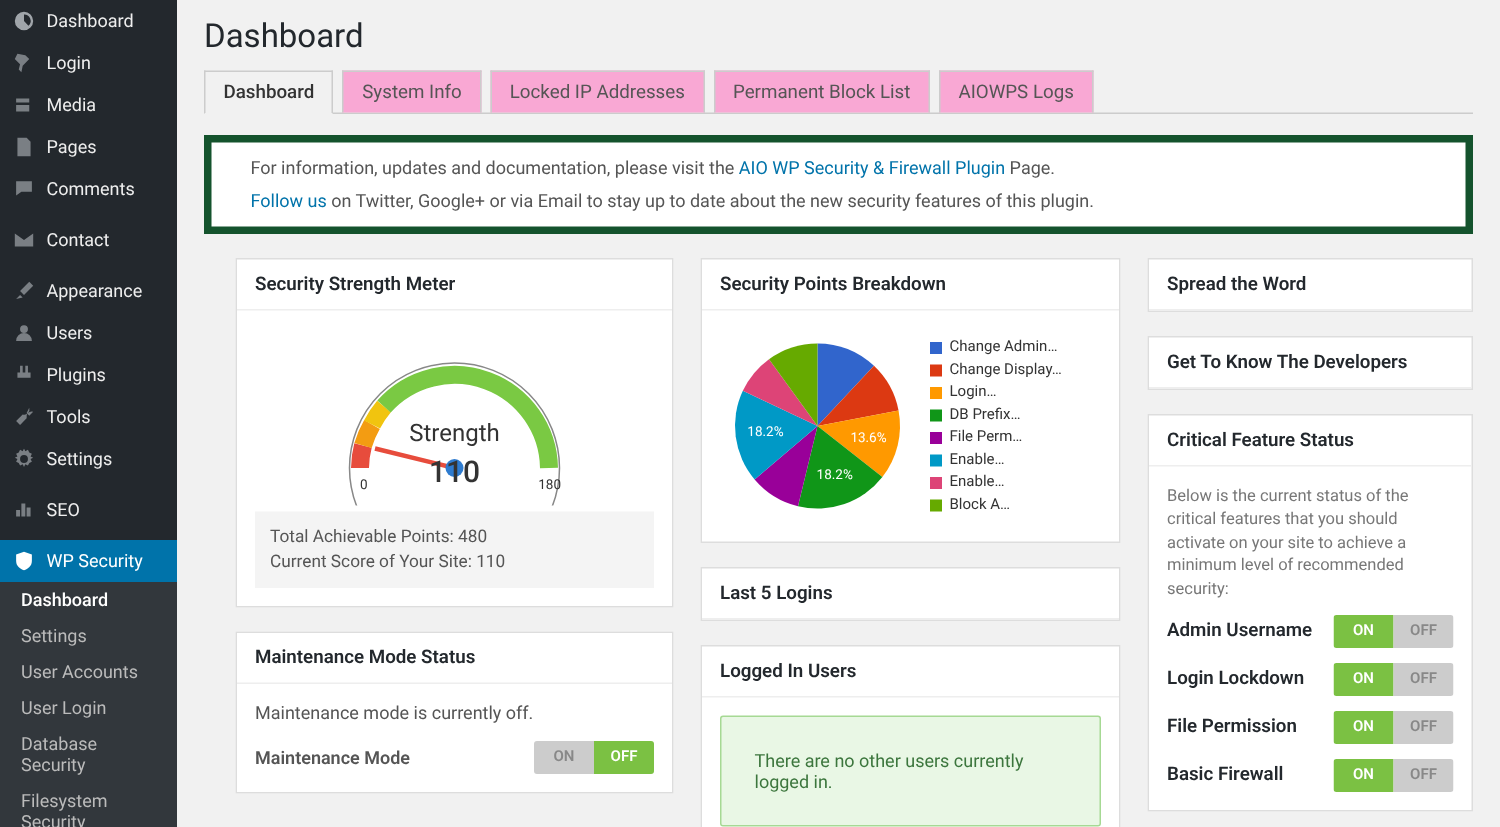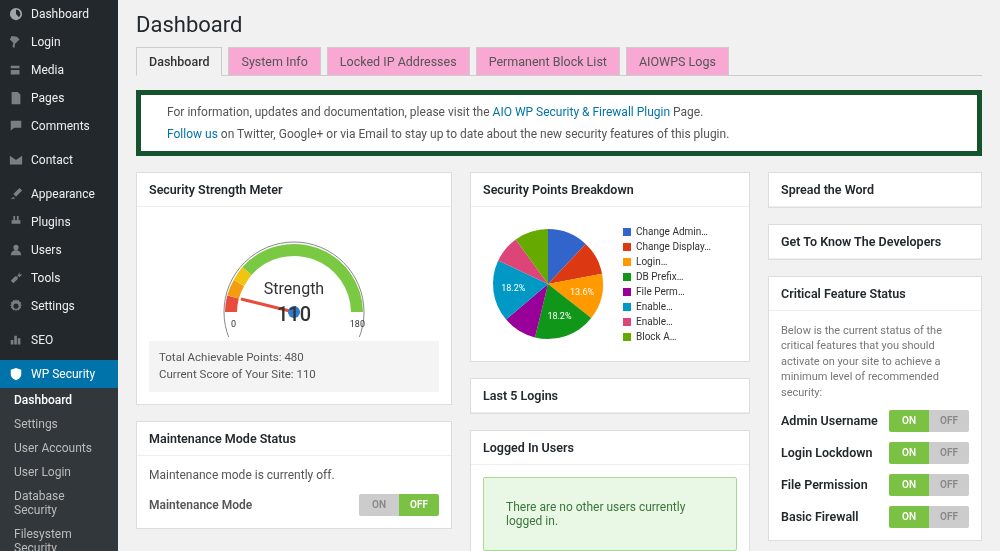--- a/index.html
+++ b/index.html
@@ -18,21 +18,21 @@
 
 .tabs { display:flex; gap:6px; border-bottom:1px solid #ccc; margin-bottom:14px; }
 .tab { padding:6px 12px; border:1px solid #ccc; border-bottom:none; background:#f9a8d4; font-size:12.5px; color:#555; cursor:pointer; }
 .tab.active { background:#f1f1f1; border-bottom:1px solid #f1f1f1; margin-bottom:-1px; font-weight:500; color:#333; }
 
 .info-box { border:5px solid #14532d; background:#fff; padding:10px 26px; font-size:12px; color:#555; margin-bottom:16px; }
 .info-box a { color:#0073aa; text-decoration:none; }
 
 .cols { display:flex; gap:18px; align-items:flex-start; }
 .col { display:flex; flex-direction:column; gap:16px; }
-.colA { width:316px; }
+.colA { width:292px;margin-left:21px; }
 .colB { width:280px; }
 .colC { flex:1; }
 
 .card { border:1px solid #ddd; background:#fff; }
 .card-hd { padding:9px 12px; border-bottom:1px solid #eee; font-size:12.5px; font-weight:600; color:#23282d; cursor:pointer; }
 .card-bd { padding:12px; font-size:12px; color:#555; }
 .graybox { background:#f4f4f4; padding:8px 10px; font-size:11.5px; color:#555; line-height:1.5; }
 
 .gauge-wrap { display:flex; justify-content:center; padding:8px 0 4px; }
 .gauge { width:170px; height:110px; position:relative; }
@@ -118,32 +118,32 @@
         <span class="ic">
           <svg class="ico" viewBox="0 0 16 16">
             <path d="M12 1l3 3-7 7-3-3zM2 14l3-3 2 2z"></path>
           </svg>
         </span>
         <span>Appearance</span>
       </div>
       <div class="sidebar-item">
         <span class="ic">
           <svg class="ico" viewBox="0 0 16 16">
+            <path d="M8 8a3 3 0 100-6 3 3 0 000 6zm-6 6a6 6 0 0112 0z"></path>
+          </svg>
+        </span>
+        <span>Users</span>
+      </div>
+      <div class="sidebar-item">
+        <span class="ic">
+          <svg class="ico" viewBox="0 0 16 16">
             <path d="M5 1v5H3v4h10V6h-2V1h-2v5H7V1z"></path>
           </svg>
         </span>
         <span>Plugins</span>
-      </div>
-      <div class="sidebar-item">
-        <span class="ic">
-          <svg class="ico" viewBox="0 0 16 16">
-            <path d="M8 8a3 3 0 100-6 3 3 0 000 6zm-6 6a6 6 0 0112 0z"></path>
-          </svg>
-        </span>
-        <span>Users</span>
       </div>
       <div class="sidebar-item">
         <span class="ic">
           <svg class="ico" viewBox="0 0 16 16">
             <path d="M12 1a4 4 0 01-5 5L2 11l3 3 5-5a4 4 0 015-5l-3 3-2-2z"></path>
           </svg>
         </span>
         <span>Tools</span>
       </div>
       <div class="sidebar-item">

